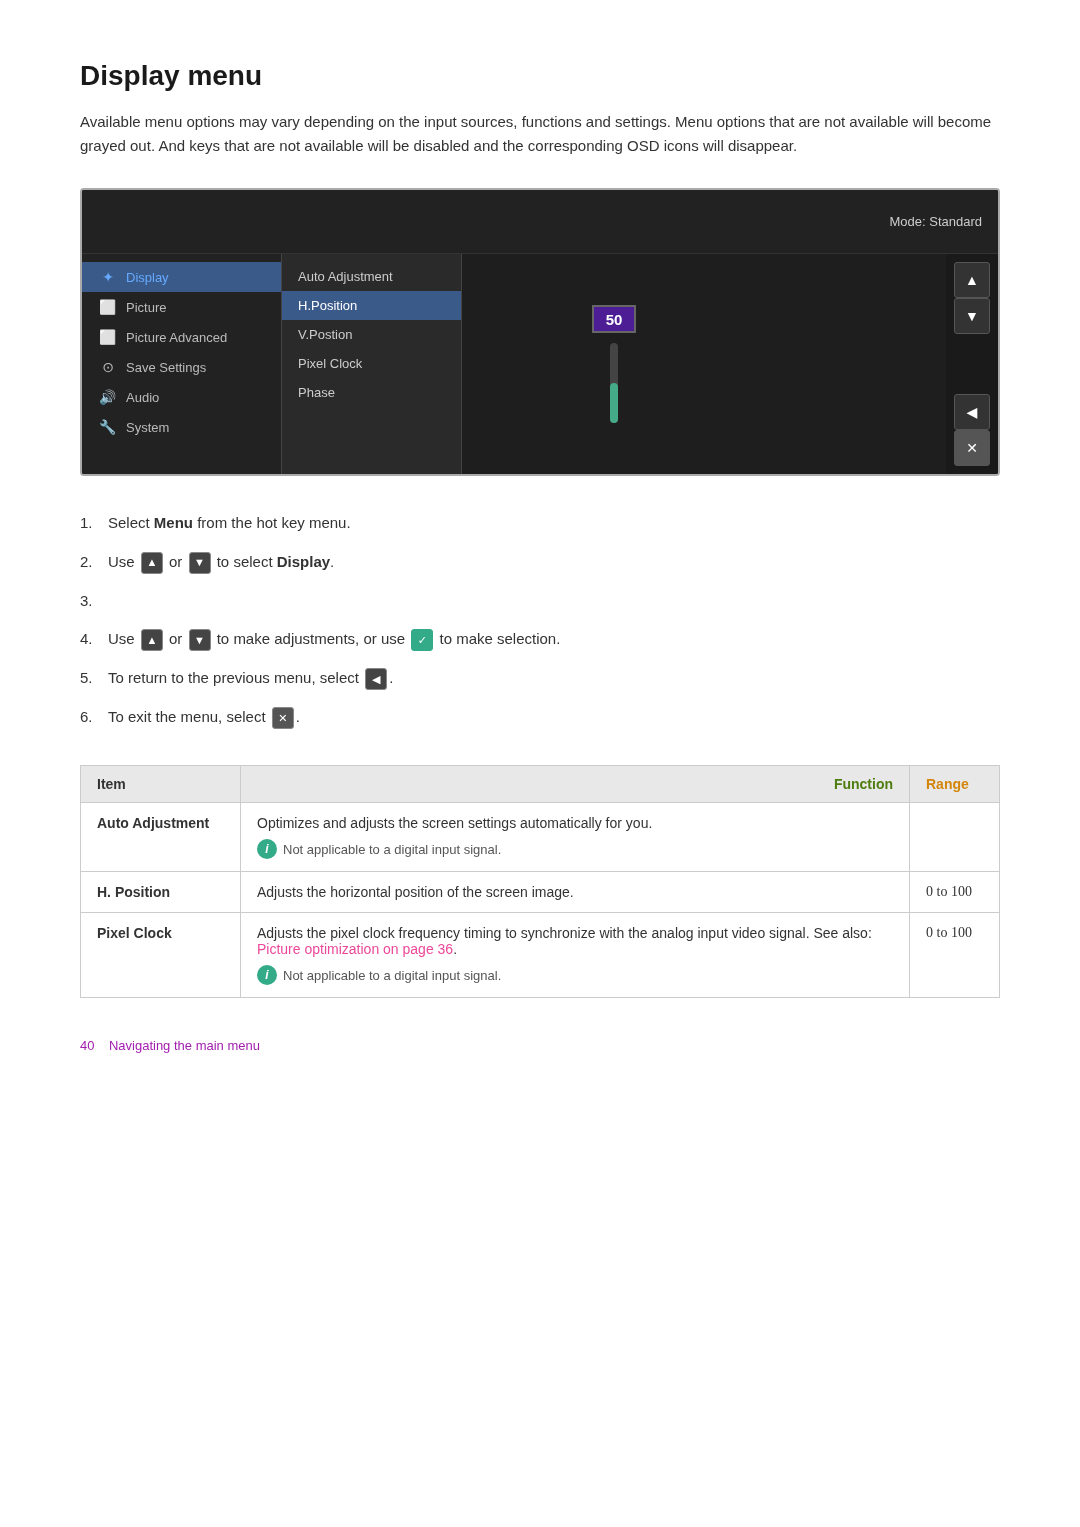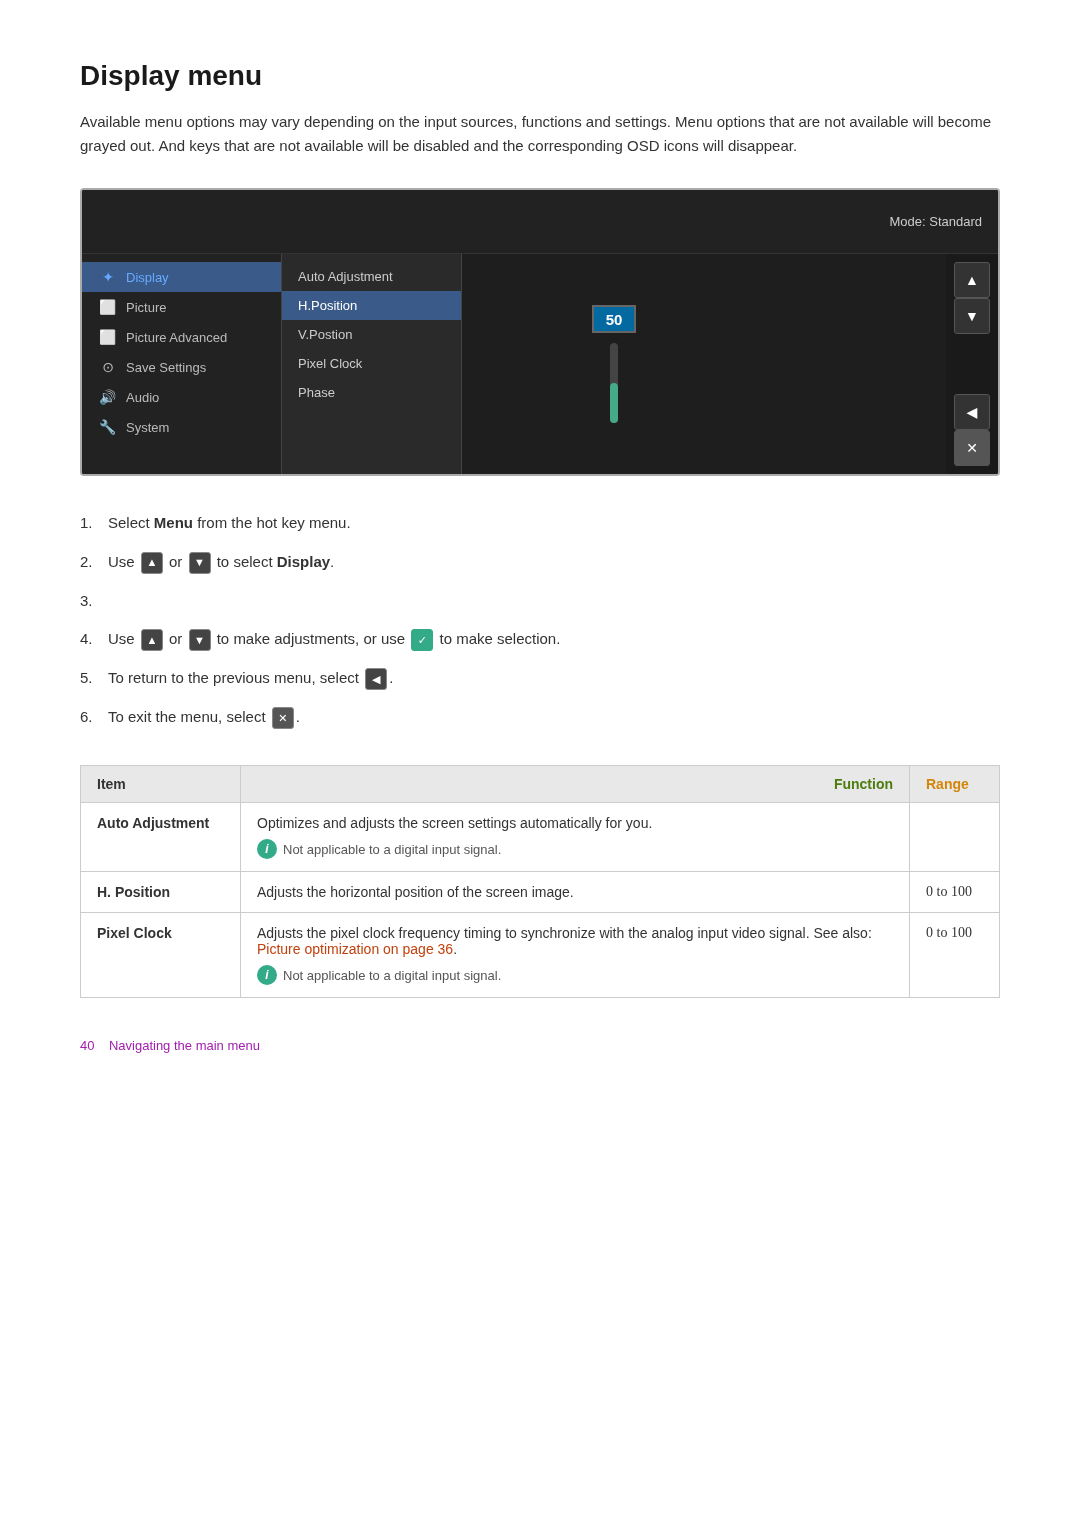--- a/index.html
+++ b/index.html
@@ -92,21 +92,21 @@
     .osd-value-col {
       flex: 1;
       background: #1e1e1e;
       padding: 8px 16px;
       display: flex;
       flex-direction: column;
       justify-content: center;
       align-items: center;
     }
     .osd-value-badge {
-      background: #0369a1;
+      background: #4c1d95;
       border: 2px solid #666;
       color: #fff;
       font-size: 15px;
       font-weight: bold;
       width: 44px;
       height: 28px;
       display: flex;
       align-items: center;
       justify-content: center;
       margin-bottom: 10px;
@@ -240,21 +240,21 @@
       vertical-align: middle;
     }
     .note-line {
       display: flex;
       align-items: center;
       margin-top: 8px;
       font-size: 13px;
       color: #555;
     }
     .link-text {
-      color: #c2410c;
+      color: #ec4899;
       text-decoration: none;
       text-align: center;
     }
     .page-footer {
       margin-top: 40px;
       font-size: 13px;
       color: #a21caf;
     }
   </style>
 </head>

